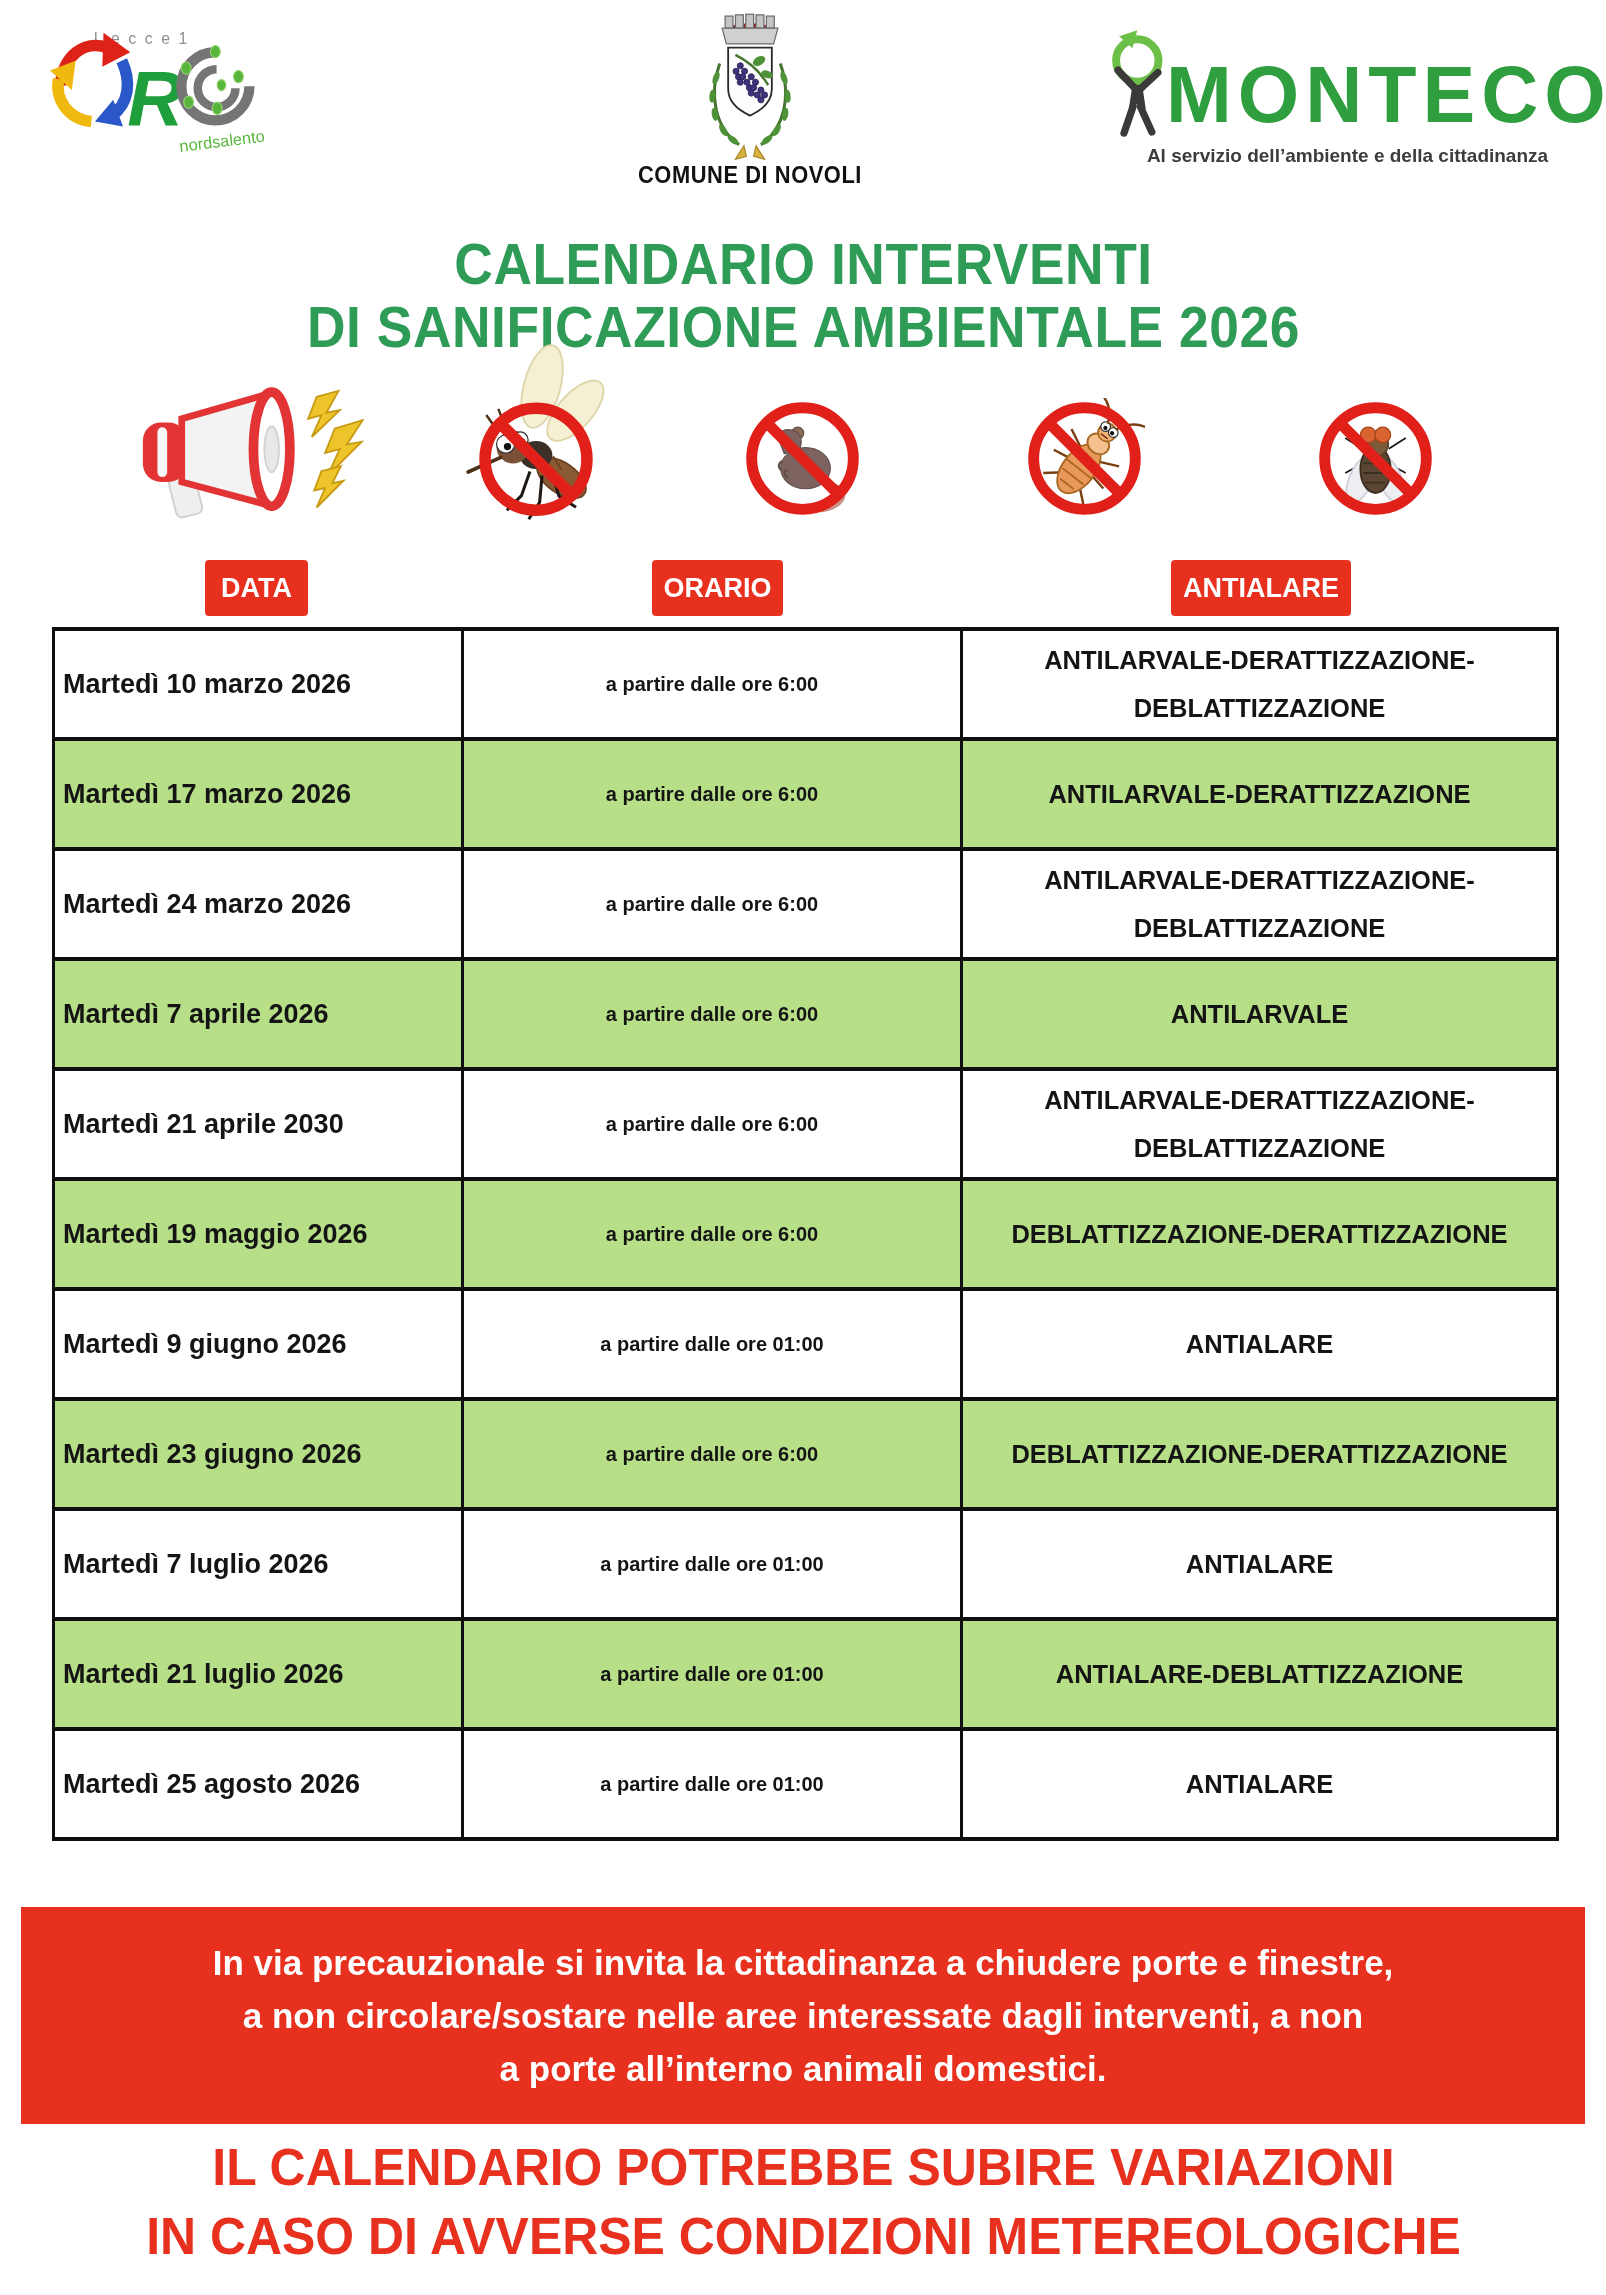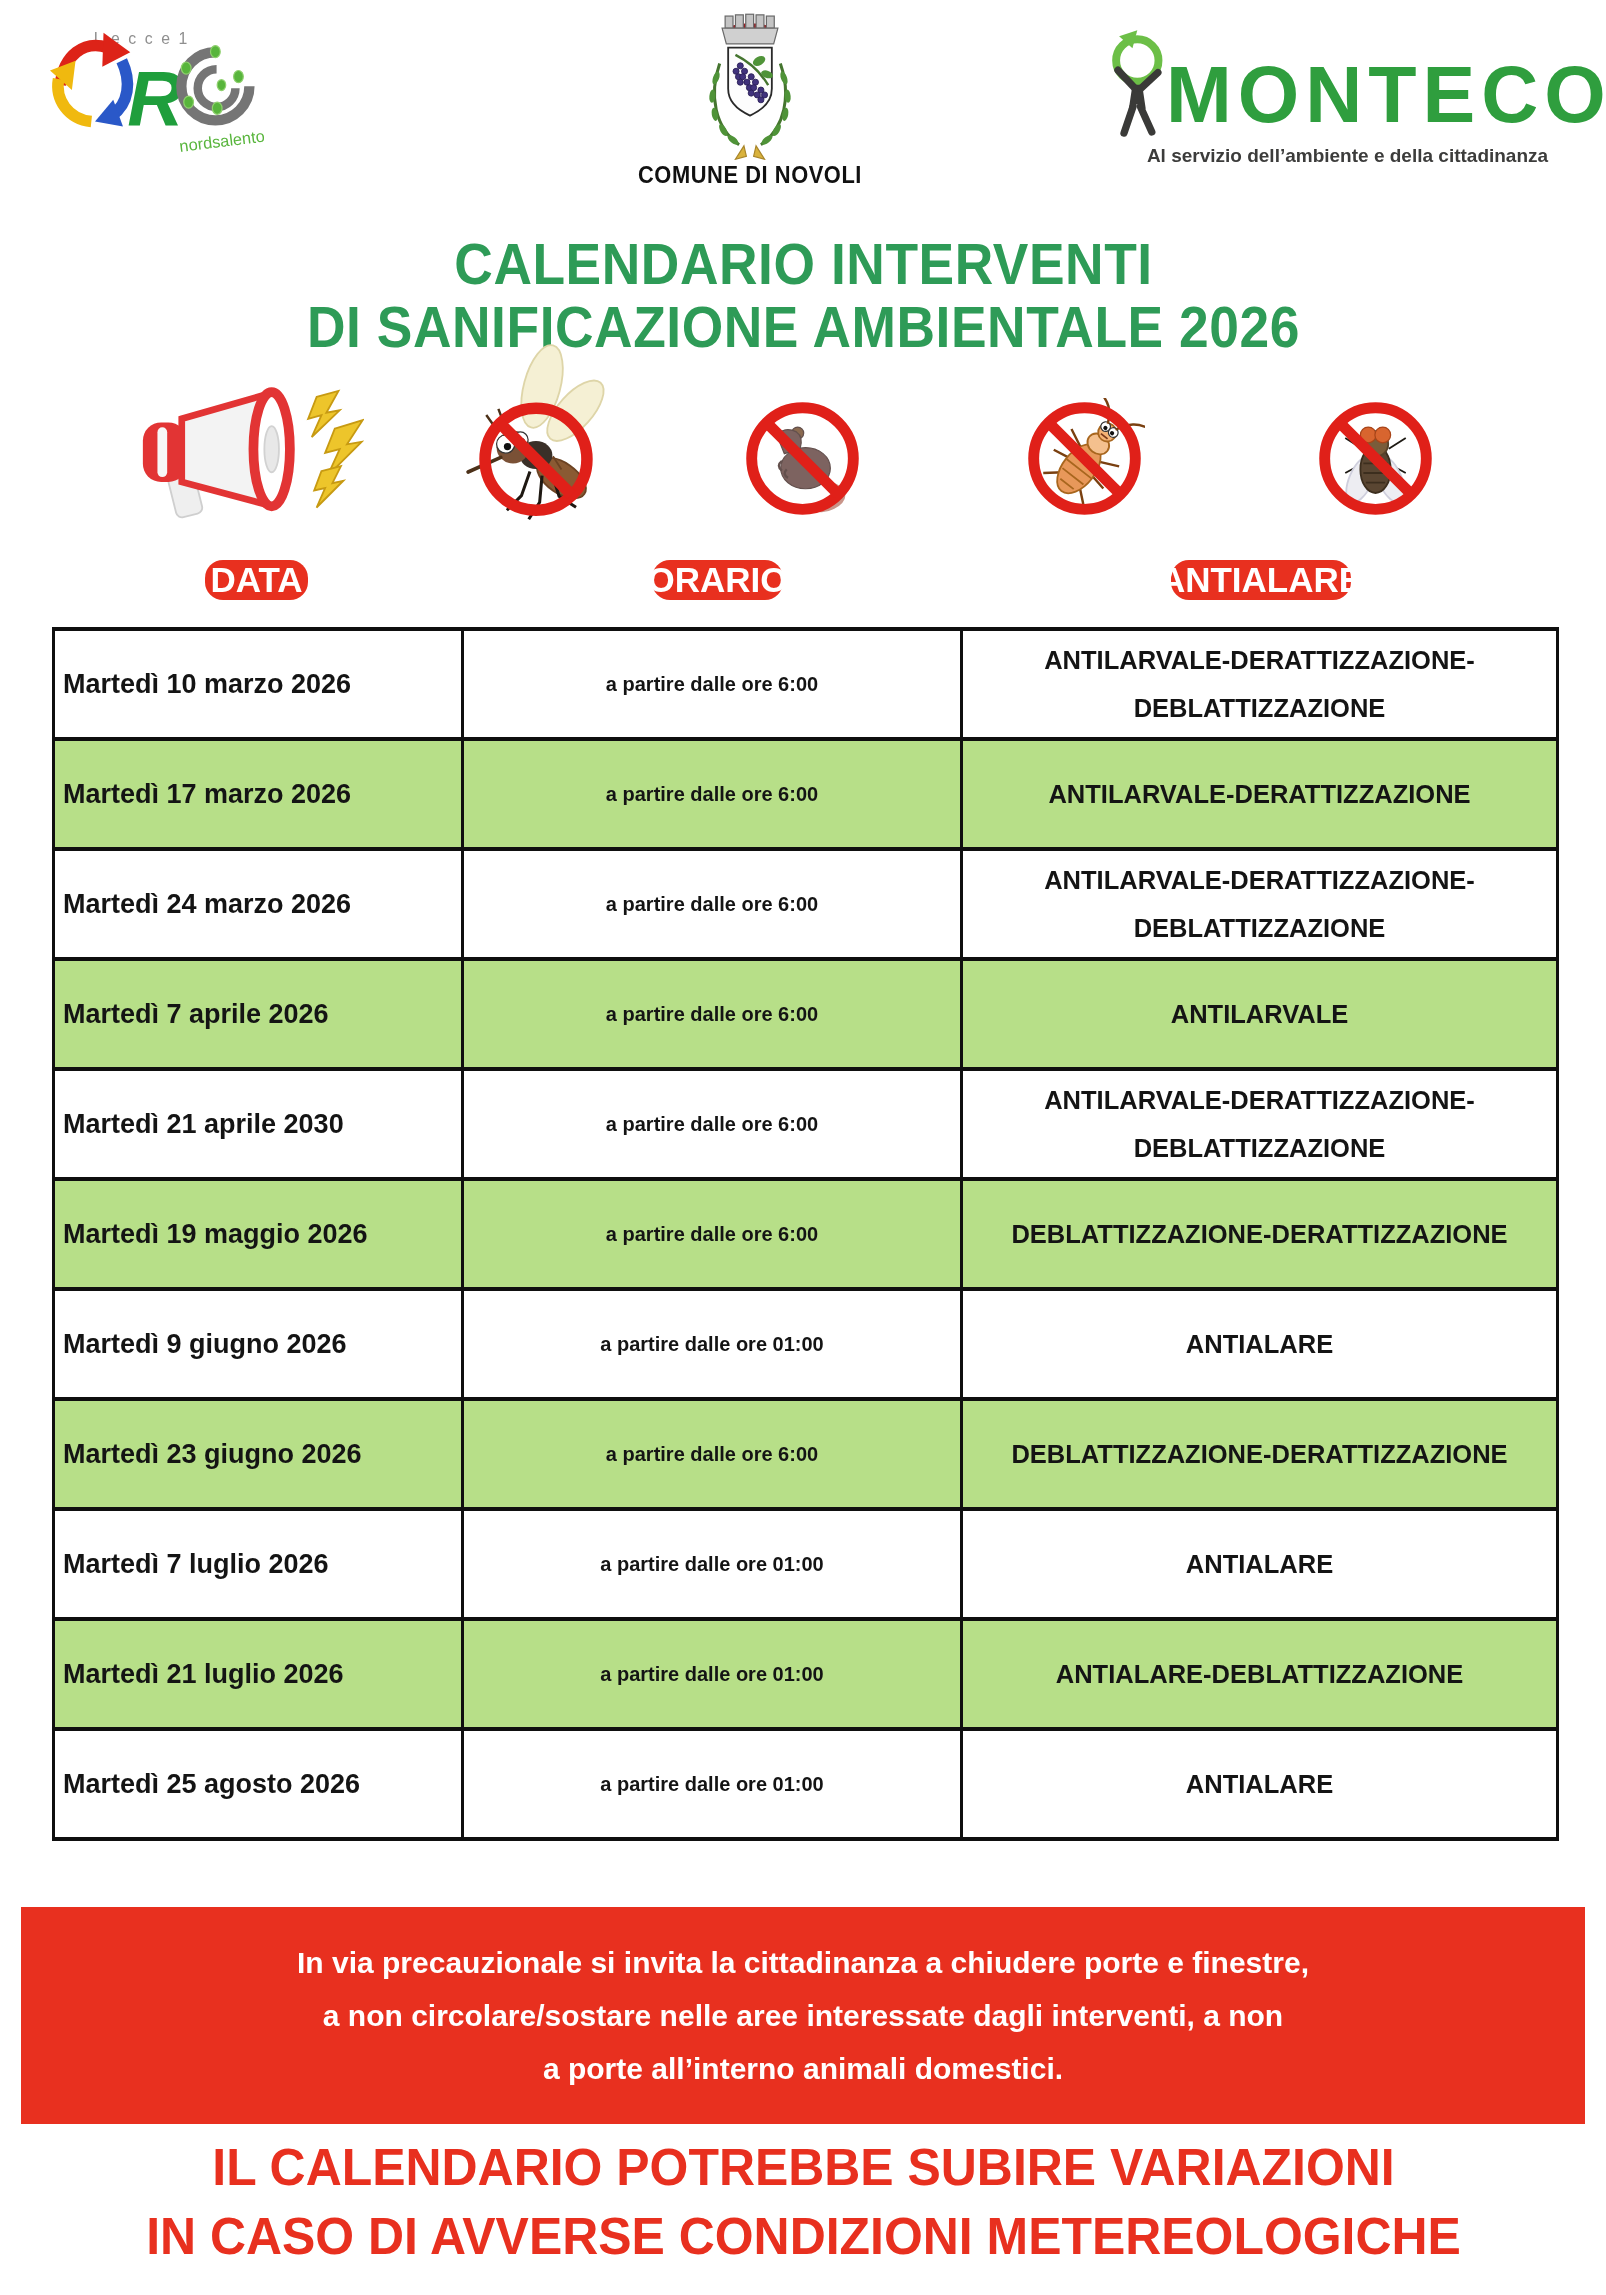--- a/index.html
+++ b/index.html
@@ -12,40 +12,40 @@
   #monteco-name{left:1166px;top:55px;font-size:79px;font-weight:bold;color:var(--monteco_green,#2f9e3e);
     letter-spacing:6px;line-height:79px;}
   #monteco-tagline{left:1126px;top:145px;width:443px;text-align:center;font-size:19px;font-weight:600;
     color:#3c3c3b;}
 
   
   #title{left:0;right:0;top:232px;text-align:center;color:var(--title_green,#2e9b57);
     font-weight:bold;font-size:58px;line-height:63px;transform:scaleX(.92);letter-spacing:0.6px;}
 
   
-  .pill{position:absolute;top:560px;height:40px;background:var(--accent_red,#e8301f);border-radius:18px;
-    color:#fff;font-weight:bold;font-size:35px;display:flex;align-items:center;justify-content:center;}
+  .pill{position:absolute;top:560px;height:56px;background:var(--accent_red,#e8301f);border-radius:4px;
+    color:#fff;font-weight:bold;font-size:27px;display:flex;align-items:center;justify-content:center;}
   #pill-data{left:205px;width:103px;}
   #pill-orario{left:652px;width:131px;}
   #pill-interventi{left:1171px;width:180px;}
 
   
   #cal-table-wrap{left:52px;top:627px;width:1504px;}
   table{border-collapse:collapse;width:100%;table-layout:fixed;}
   td{border:3.6px solid #0f0f0f;border-top-width:4.9px;border-bottom-width:4.9px;height:104px;
      vertical-align:middle;font-weight:bold;color:#141414;background:#fff;}
   tr:nth-child(even) td{background:var(--row_green,#b7df88);}
   .c-date{font-size:27px;text-align:left;padding-left:8px;}
   .c-time{font-size:20px;text-align:center;}
   .c-int{font-size:25.5px;text-align:center;line-height:1.9;padding:0 6px;}
 
   
   #notice{left:21px;top:1907px;width:1564px;height:217px;background:var(--accent_red,#e8301f);
     display:flex;flex-direction:column;justify-content:center;text-align:center;color:#fff;
-    font-weight:bold;font-size:30px;line-height:53px;}
+    font-weight:bold;font-size:35px;line-height:53px;}
 
   
   #footer-warning{left:0;right:0;top:2133px;text-align:center;color:var(--accent_red,#e8301f);
     font-weight:bold;font-size:52px;line-height:69px;transform:scaleX(.96);}
 </style>
 </head>
 <body>
 
 <div id="poster">
 

